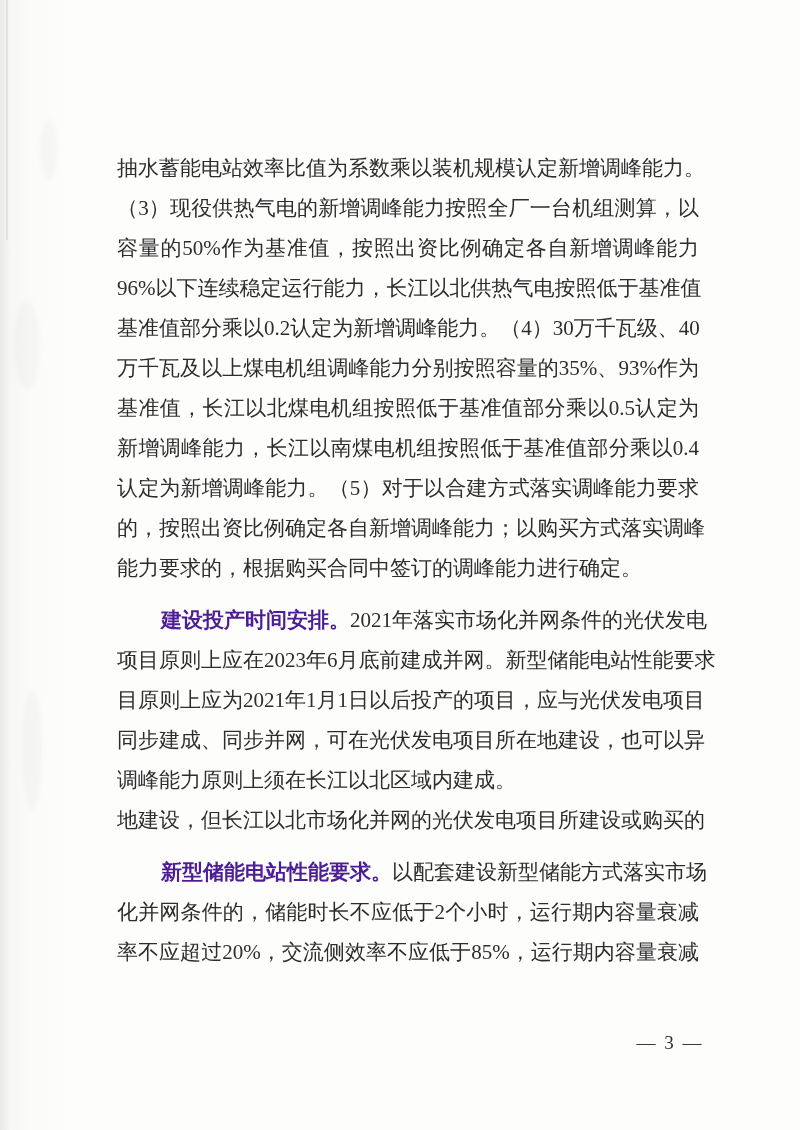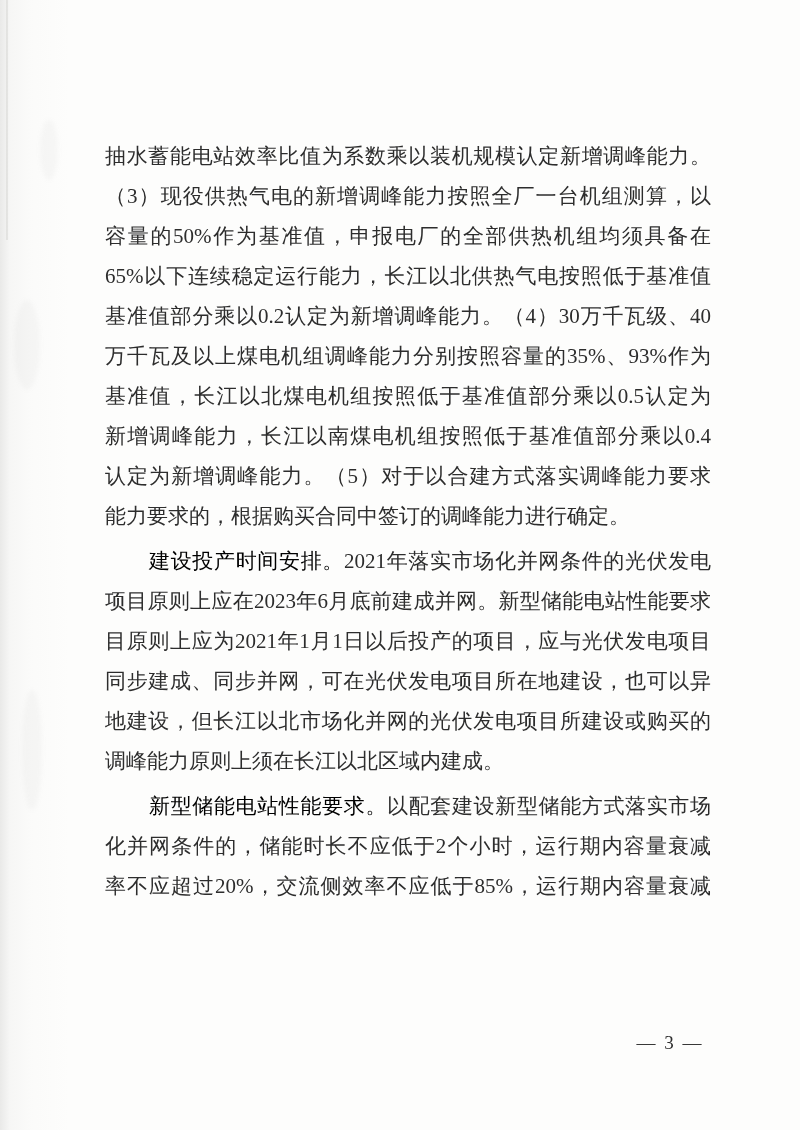--- a/index.html
+++ b/index.html
@@ -50,43 +50,43 @@
   .smudge-2 { left: 22px;  top: 690px; width: 20px; height: 120px; }
   .smudge-3 { left: 40px;  top: 120px; width: 18px; height: 60px; }
 
   .text-block {
     position: absolute;
     left: 105px;
     top: 136px;
     width: 606px;
     color: var(--text-color, #2d2d2d);
   }
-  .paragraph { margin: 0; }
+  .paragraph { margin: 12px; }
   .paragraph + .paragraph { margin-top: 5px; }
   .line {
     height: 40px;
     line-height: 40px;
     font-size: 21px;
     letter-spacing: 0;
     text-align: justify;
     text-align-last: justify;
     text-justify: inter-character;
     white-space: nowrap;
     overflow: visible;
   }
   .line.no-justify {
     text-align: right;
     text-align-last: left;
   }
   .line.indent {
     text-indent: 44px;
   }
   .lead-bold {
-    font-weight: 400;
-    color: #000000;
+    font-weight: 700;
+    color: #4c1d95;
   }
   .page-number {
     position: absolute;
     left: 600px;
     top: 1028px;
     width: 140px;
     height: 30px;
     line-height: 30px;
     text-align: center;
     font-size: 19px;
@@ -102,36 +102,37 @@
   <div class="scan-streak"></div>
   <div class="scan-smudge smudge-1"></div>
   <div class="scan-smudge smudge-2"></div>
   <div class="scan-smudge smudge-3"></div>
 
   <main class="text-block">
 
   <div class="paragraph">
         <div class="line">抽水蓄能电站效率比值为系数乘以装机规模认定新增调峰能力。</div>
         <div class="line">（3）现役供热气电的新增调峰能力按照全厂一台机组测算，以</div>
-        <div class="line">容量的50%作为基准值，申报电厂的全部供热机组均须具备在</div>
-        <div class="line">65%以下连续稳定运行能力，长江以北供热气电按照低于基准值</div>
+        <div class="line">容量的50%作为基准值，按照出资比例确定各自新增调峰能力</div>
+        <div class="line">96%以下连续稳定运行能力，长江以北供热气电按照低于基准值</div>
         <div class="line">基准值部分乘以0.2认定为新增调峰能力。（4）30万千瓦级、40</div>
         <div class="line">万千瓦及以上煤电机组调峰能力分别按照容量的35%、93%作为</div>
         <div class="line">基准值，长江以北煤电机组按照低于基准值部分乘以0.5认定为</div>
         <div class="line">新增调峰能力，长江以南煤电机组按照低于基准值部分乘以0.4</div>
         <div class="line">认定为新增调峰能力。（5）对于以合建方式落实调峰能力要求</div>
+        <div class="line">的，按照出资比例确定各自新增调峰能力；以购买方式落实调峰</div>
         <div class="line no-justify">能力要求的，根据购买合同中签订的调峰能力进行确定。</div>
       </div>
       <div class="paragraph">
         <div class="line indent"><span class="lead-bold">建设投产时间安排。</span>2021年落实市场化并网条件的光伏发电</div>
         <div class="line">项目原则上应在2023年6月底前建成并网。新型储能电站性能要求</div>
         <div class="line">目原则上应为2021年1月1日以后投产的项目，应与光伏发电项目</div>
         <div class="line">同步建成、同步并网，可在光伏发电项目所在地建设，也可以异</div>
+        <div class="line no-justify">调峰能力原则上须在长江以北区域内建成。</div>
         <div class="line">地建设，但长江以北市场化并网的光伏发电项目所建设或购买的</div>
-        <div class="line no-justify">调峰能力原则上须在长江以北区域内建成。</div>
       </div>
       <div class="paragraph">
         <div class="line indent"><span class="lead-bold">新型储能电站性能要求。</span>以配套建设新型储能方式落实市场</div>
         <div class="line">化并网条件的，储能时长不应低于2个小时，运行期内容量衰减</div>
         <div class="line">率不应超过20%，交流侧效率不应低于85%，运行期内容量衰减</div>
       </div>
     </main>
 
   <div class="page-number">— 3 —</div>
 </div>

